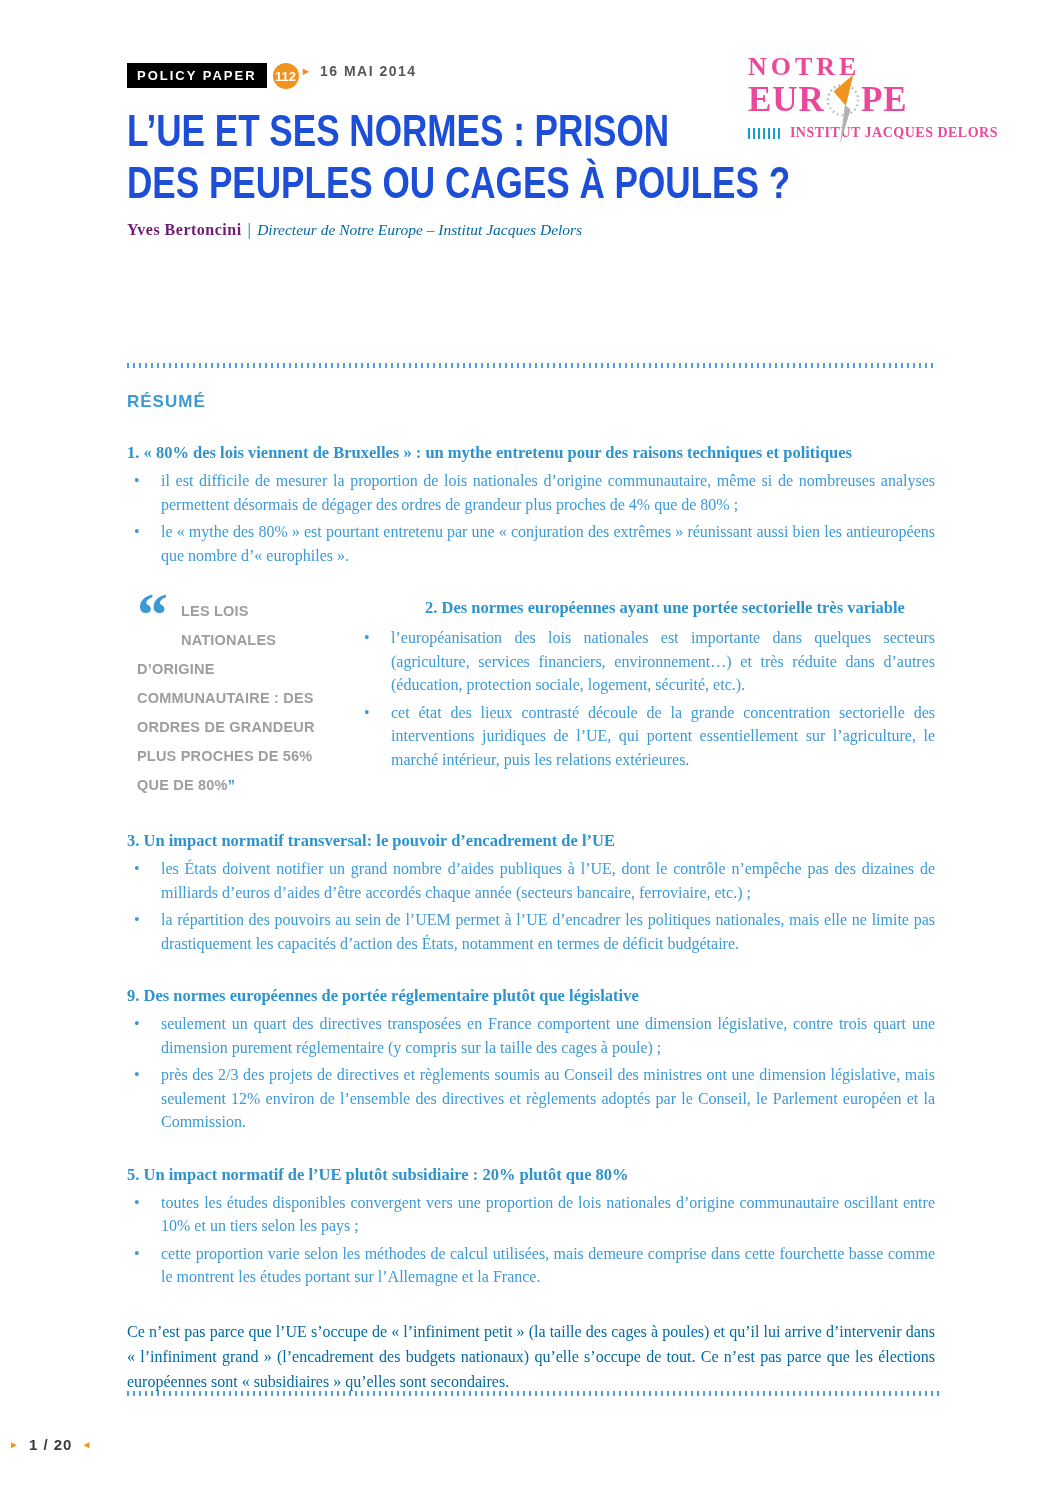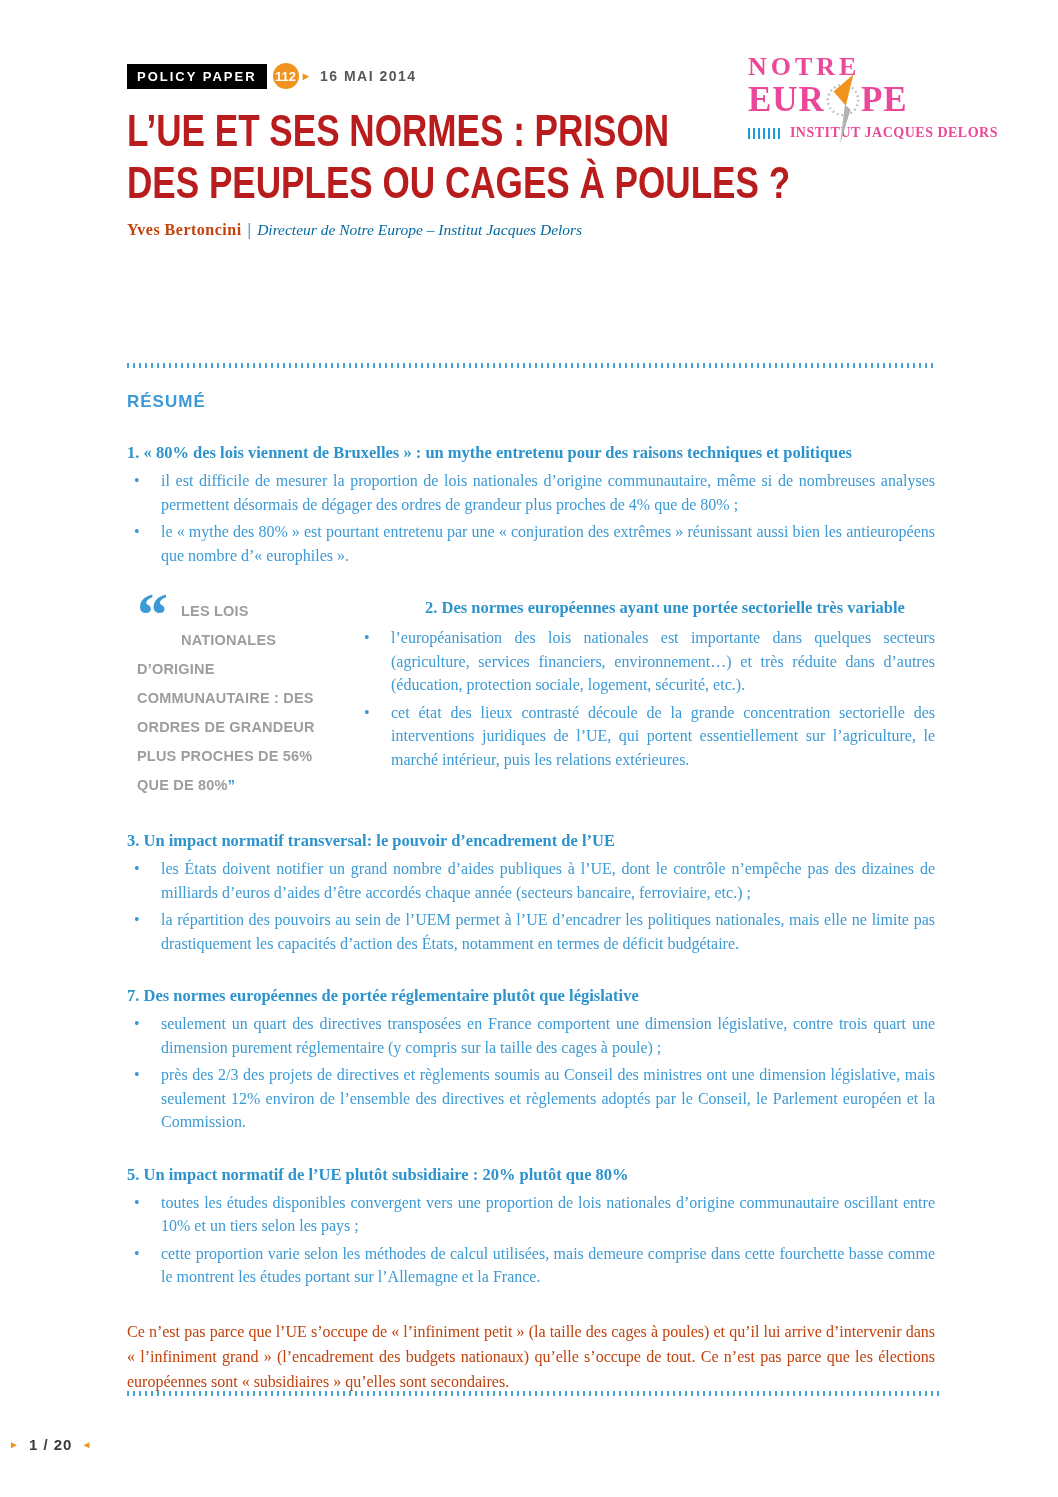--- a/index.html
+++ b/index.html
@@ -8,21 +8,21 @@
     position:relative;
     width:1058px; height:1497px;
     margin:0 auto;
     background:#ffffff;
     overflow:hidden;
     font-family:"Liberation Serif", serif;
   }
   .content { padding:0 123px 0 127px; }
 
   
-  .meta-row { display:flex; align-items:center; margin-top:63px; }
+  .meta-row { display:flex; align-items:flex-start; margin-top:63px; }
   .badge {
     background:#000000; color:#ffffff;
     font-family:"Liberation Sans", sans-serif;
     font-weight:bold; font-size:13px; letter-spacing:2px;
     padding:5px 10px 4px 10px; line-height:16px;
   }
   .issue-circle {
     width:26px; height:26px; border-radius:50%;
     background:#f0931f; color:#ffffff;
     display:flex; align-items:center; justify-content:center;
@@ -39,25 +39,25 @@
   .logo-top { font-size:26px; font-weight:bold; letter-spacing:4px; line-height:28px; }
   .logo-main { font-size:35px; font-weight:bold; letter-spacing:1px; line-height:38px;
     display:flex; align-items:center; }
   .compass { width:34px; height:34px; overflow:visible; margin:0 1px; position:relative; z-index:2; }
   .logo-sub { display:flex; align-items:center; margin-top:6px; font-size:14px;
     font-weight:bold; letter-spacing:0.5px; white-space:nowrap; }
   .logo-bars { display:inline-block; width:52px; height:11px; margin-right:8px;
     background:repeating-linear-gradient(90deg,#199cd8 0 2px, transparent 2px 5px); }
 
   
-  .title { margin-top:16px; color:#b91c1c; font-family:"Liberation Sans", sans-serif;
+  .title { margin-top:16px; color:#1d4ed8; font-family:"Liberation Sans", sans-serif;
     font-weight:bold; font-size:45px; line-height:52px; }
   .title-line { display:inline-block; transform:scaleX(0.78); transform-origin:left center; white-space:nowrap; display:block; }
   .author { margin-top:12px; font-size:16px; }
-  .author-name { color:#c2410c; font-weight:bold; letter-spacing:0.5px; }
+  .author-name { color:#701a75; font-weight:bold; letter-spacing:0.5px; }
   .author-sep { color:#3b9ad5; margin:0 6px; font-weight:bold; }
   .author-role { color:#0369a1; font-style:italic; font-size:15.5px; }
 
   
   .dotted-rule { height:5px;
     background:repeating-linear-gradient(90deg,#4aa3d8 0 2px, transparent 2px 6px); }
   .rule-top { margin-top:124px; }
   .rule-bottom { position:absolute; top:1391px; left:127px; width:812px; }
 
   
@@ -77,21 +77,21 @@
   .quote-box { float:left; width:188px; margin-left:10px; padding-top:2px; }
   .qmark { float:left; color:#3b9ad5; font-family:"Liberation Serif", serif;
     font-weight:bold; font-size:62px; line-height:34px; height:30px; width:44px; }
   .quote-line { font-family:"Liberation Sans", sans-serif; font-weight:bold;
     color:#9d9d9c; font-size:14.5px; line-height:29px; letter-spacing:0.2px; }
   .quote-close { color:#3b9ad5; }
   .col-right { margin-left:230px; }
   .col-right .sec-heading { margin-top:0; padding-left:58px; text-indent:10px; }
   .col-right .bullets { margin-top:6px; }
 
-  .closing { margin-top:30px; color:#c2410c; font-size:16px;
+  .closing { margin-top:30px; color:#0369a1; font-size:16px;
     line-height:25px; text-align:justify; }
 
   
   .footer { position:absolute; left:0; right:0; bottom:44px; text-align:left;
     font-family:"Liberation Sans", sans-serif; font-weight:bold;
     font-size:15px; color:#3a3a39; letter-spacing:1px; }
   .footer .f-arrow { color:#f0931f; font-size:10px; vertical-align:2px; margin:0 9px; }
 </style>
 </head>
 <body>
@@ -187,21 +187,21 @@
           <span>les États doivent notifier un grand nombre d’aides publiques à l’UE, dont le contrôle n’empêche pas des dizaines de milliards d’euros d’aides d’être accordés chaque année (secteurs bancaire, ferroviaire, etc.) ;</span>
         </li>
         <li class="bullet">
           <span class="bm">•</span>
           <span>la répartition des pouvoirs au sein de l’UEM permet à l’UE d’encadrer les politiques nationales, mais elle ne limite pas drastiquement les capacités d’action des États, notamment en termes de déficit budgétaire.</span>
         </li>
       </ul>
     </section>
 
     <section>
-      <h3 class="sec-heading">7. Des normes européennes de portée réglementaire plutôt que législative</h3>
+      <h3 class="sec-heading">9. Des normes européennes de portée réglementaire plutôt que législative</h3>
       <ul class="bullets">
         <li class="bullet">
           <span class="bm">•</span>
           <span>seulement un quart des directives transposées en France comportent une dimension législative, contre trois quart une dimension purement réglementaire (y compris sur la taille des cages à poule) ;</span>
         </li>
         <li class="bullet">
           <span class="bm">•</span>
           <span>près des 2/3 des projets de directives et règlements soumis au Conseil des ministres ont une dimension législative, mais seulement 12% environ de l’ensemble des directives et règlements adoptés par le Conseil, le Parlement européen et la Commission.</span>
         </li>
       </ul>

